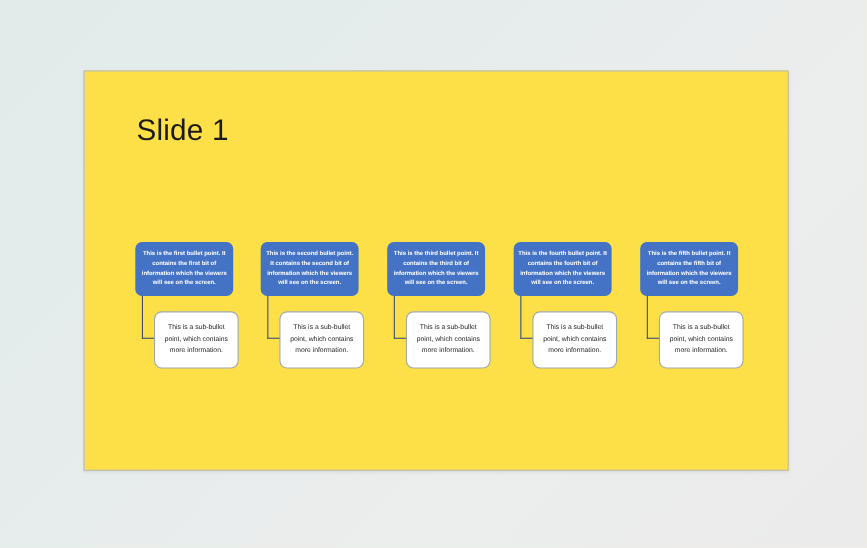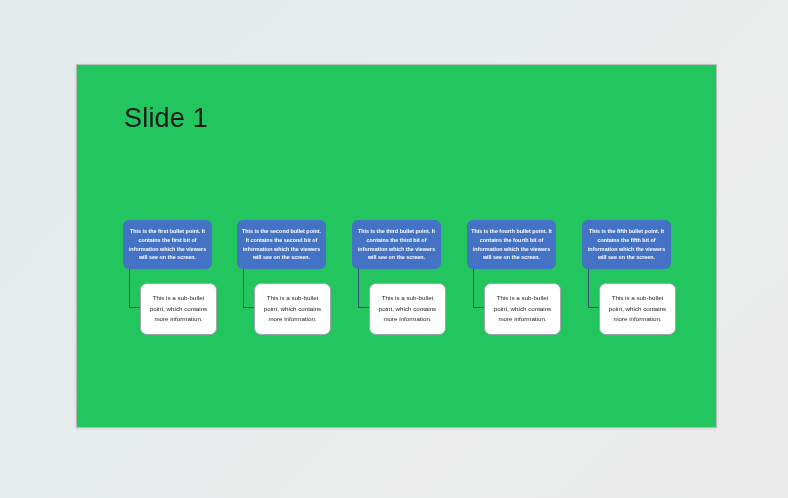--- a/index.html
+++ b/index.html
@@ -16,21 +16,21 @@
     position: relative;
   }
 
   
   #slide-canvas {
     position: absolute;
     left: 76px;
     top: 64px;
     width: 641px;
     height: 364px;
-    background: #22c55e;
+    background: #fde047;
     border: 1px solid #b8bcbc;
     box-shadow: 0 1px 3px rgba(0,0,0,0.10);
   }
 
   
   #slide-title {
     position: absolute;
     left: 47px;
     top: 38px;
     font-size: 27px;

